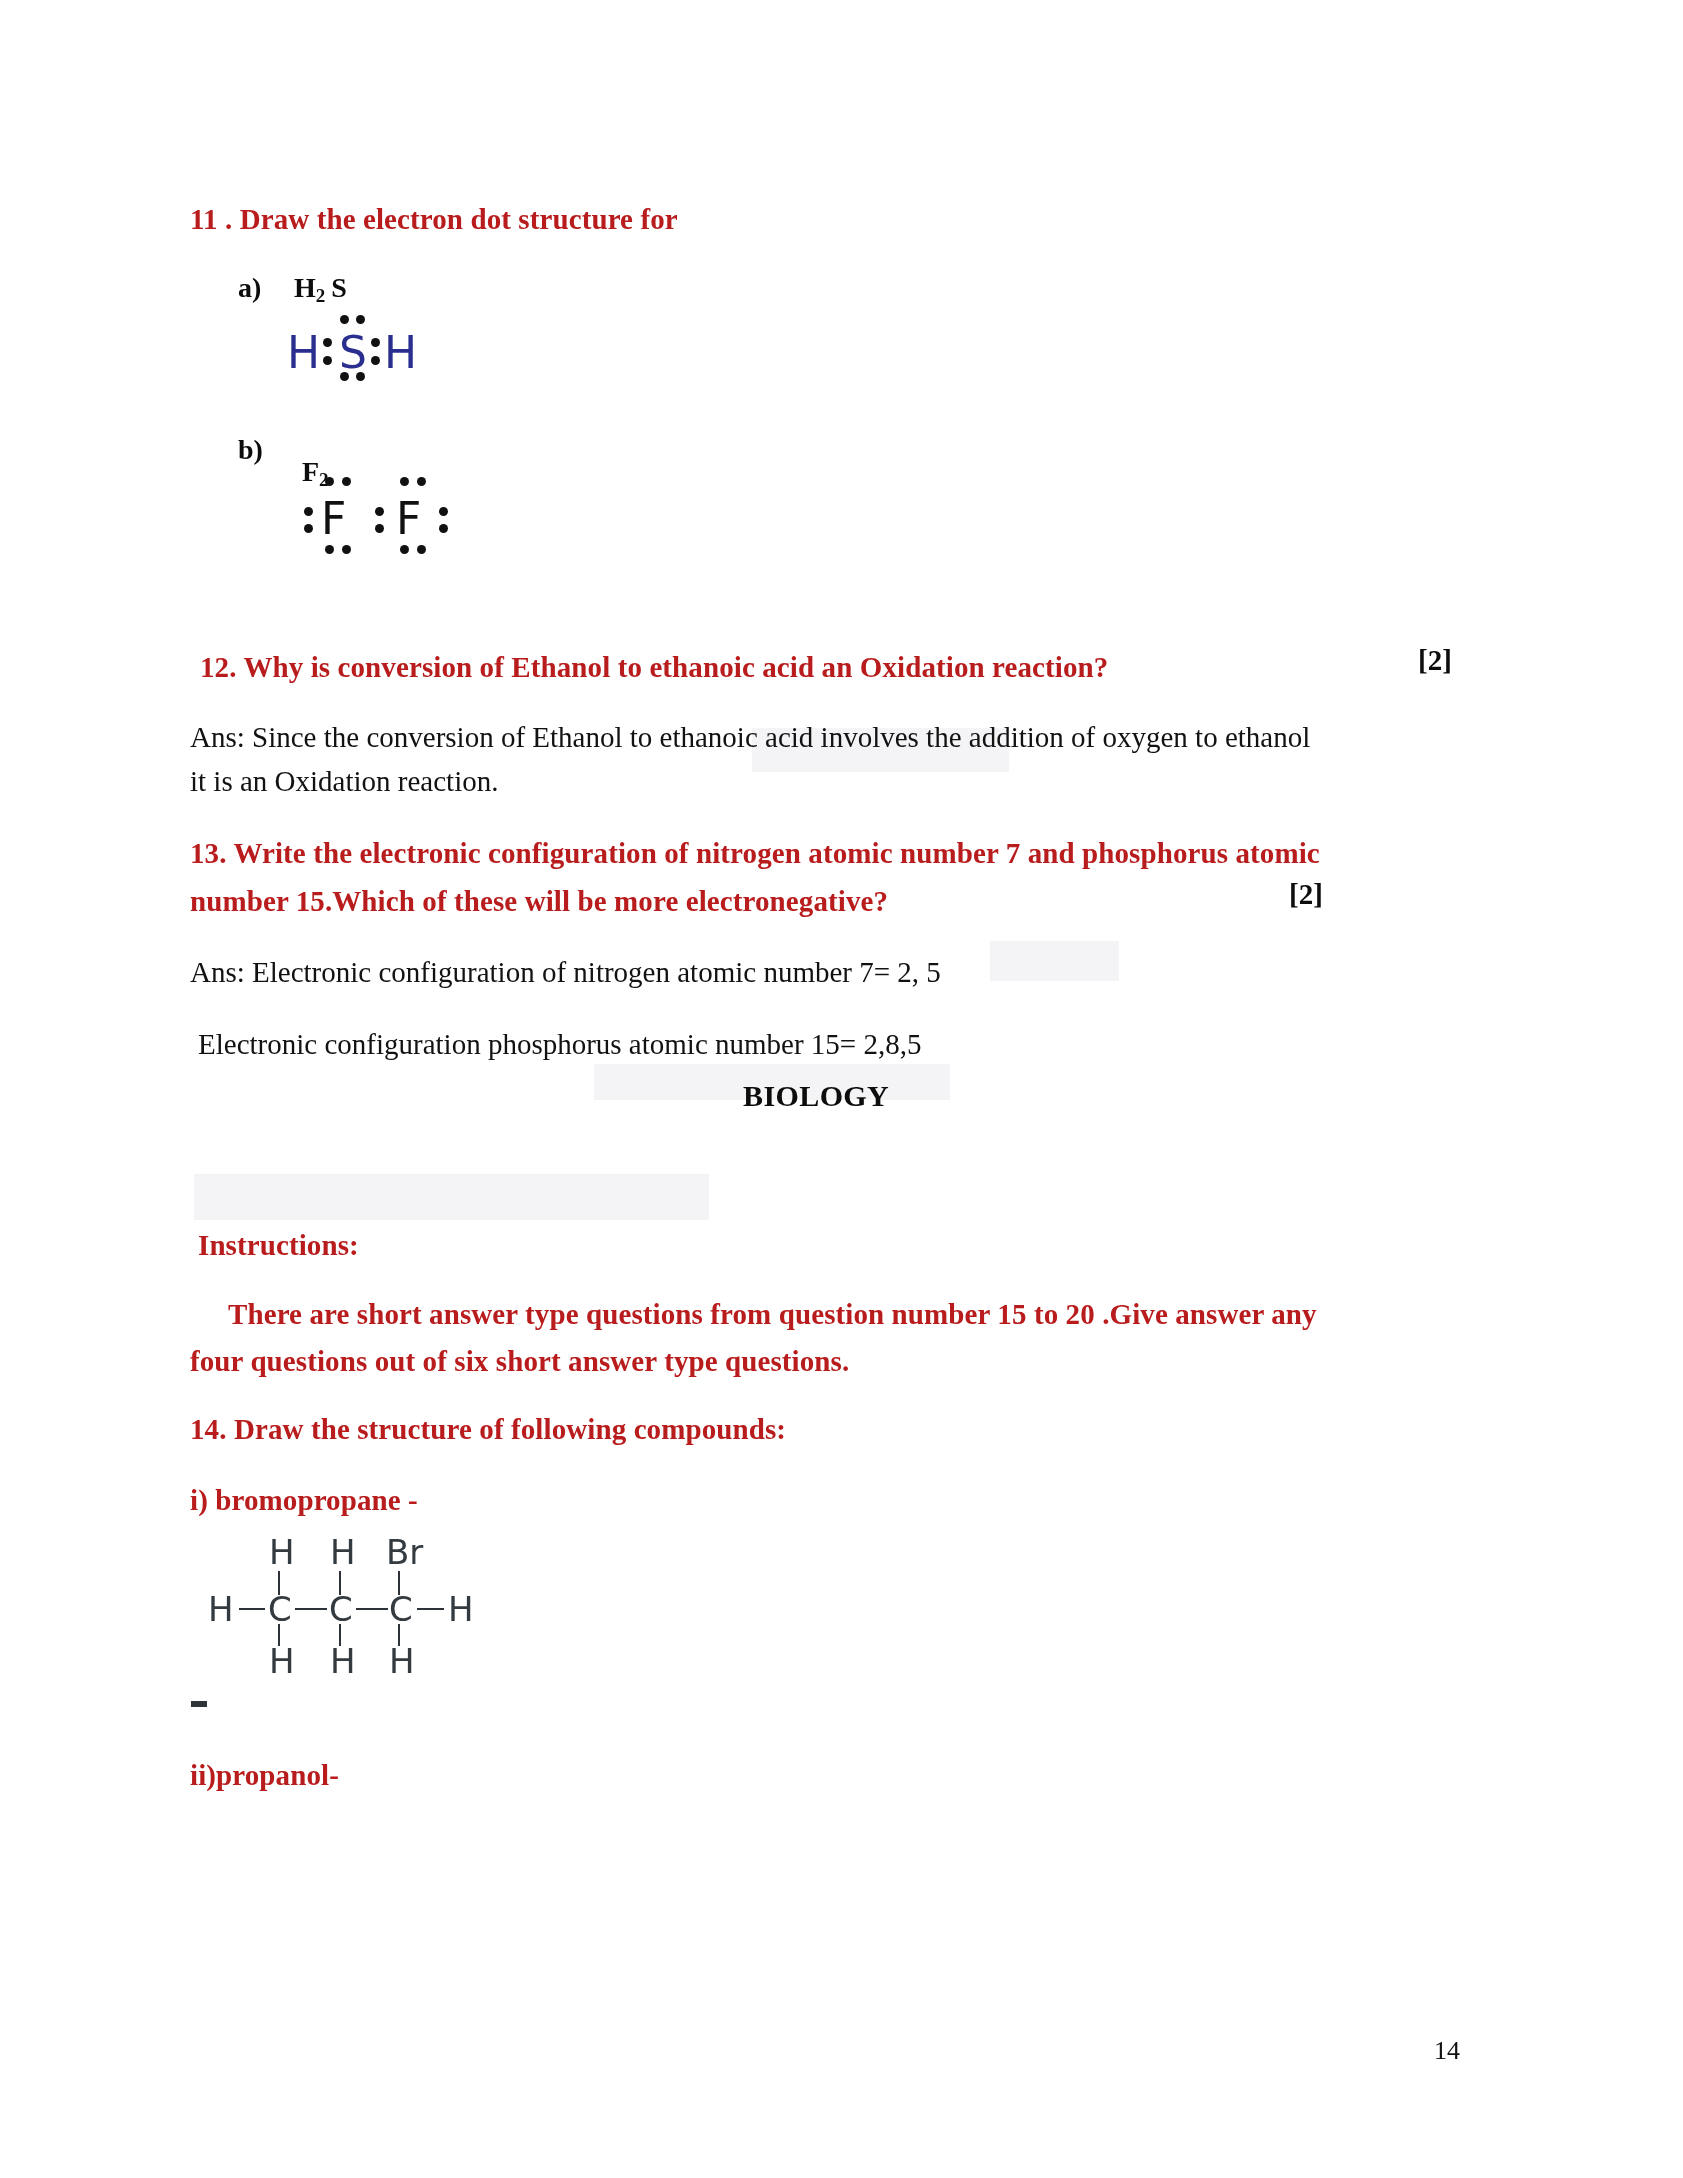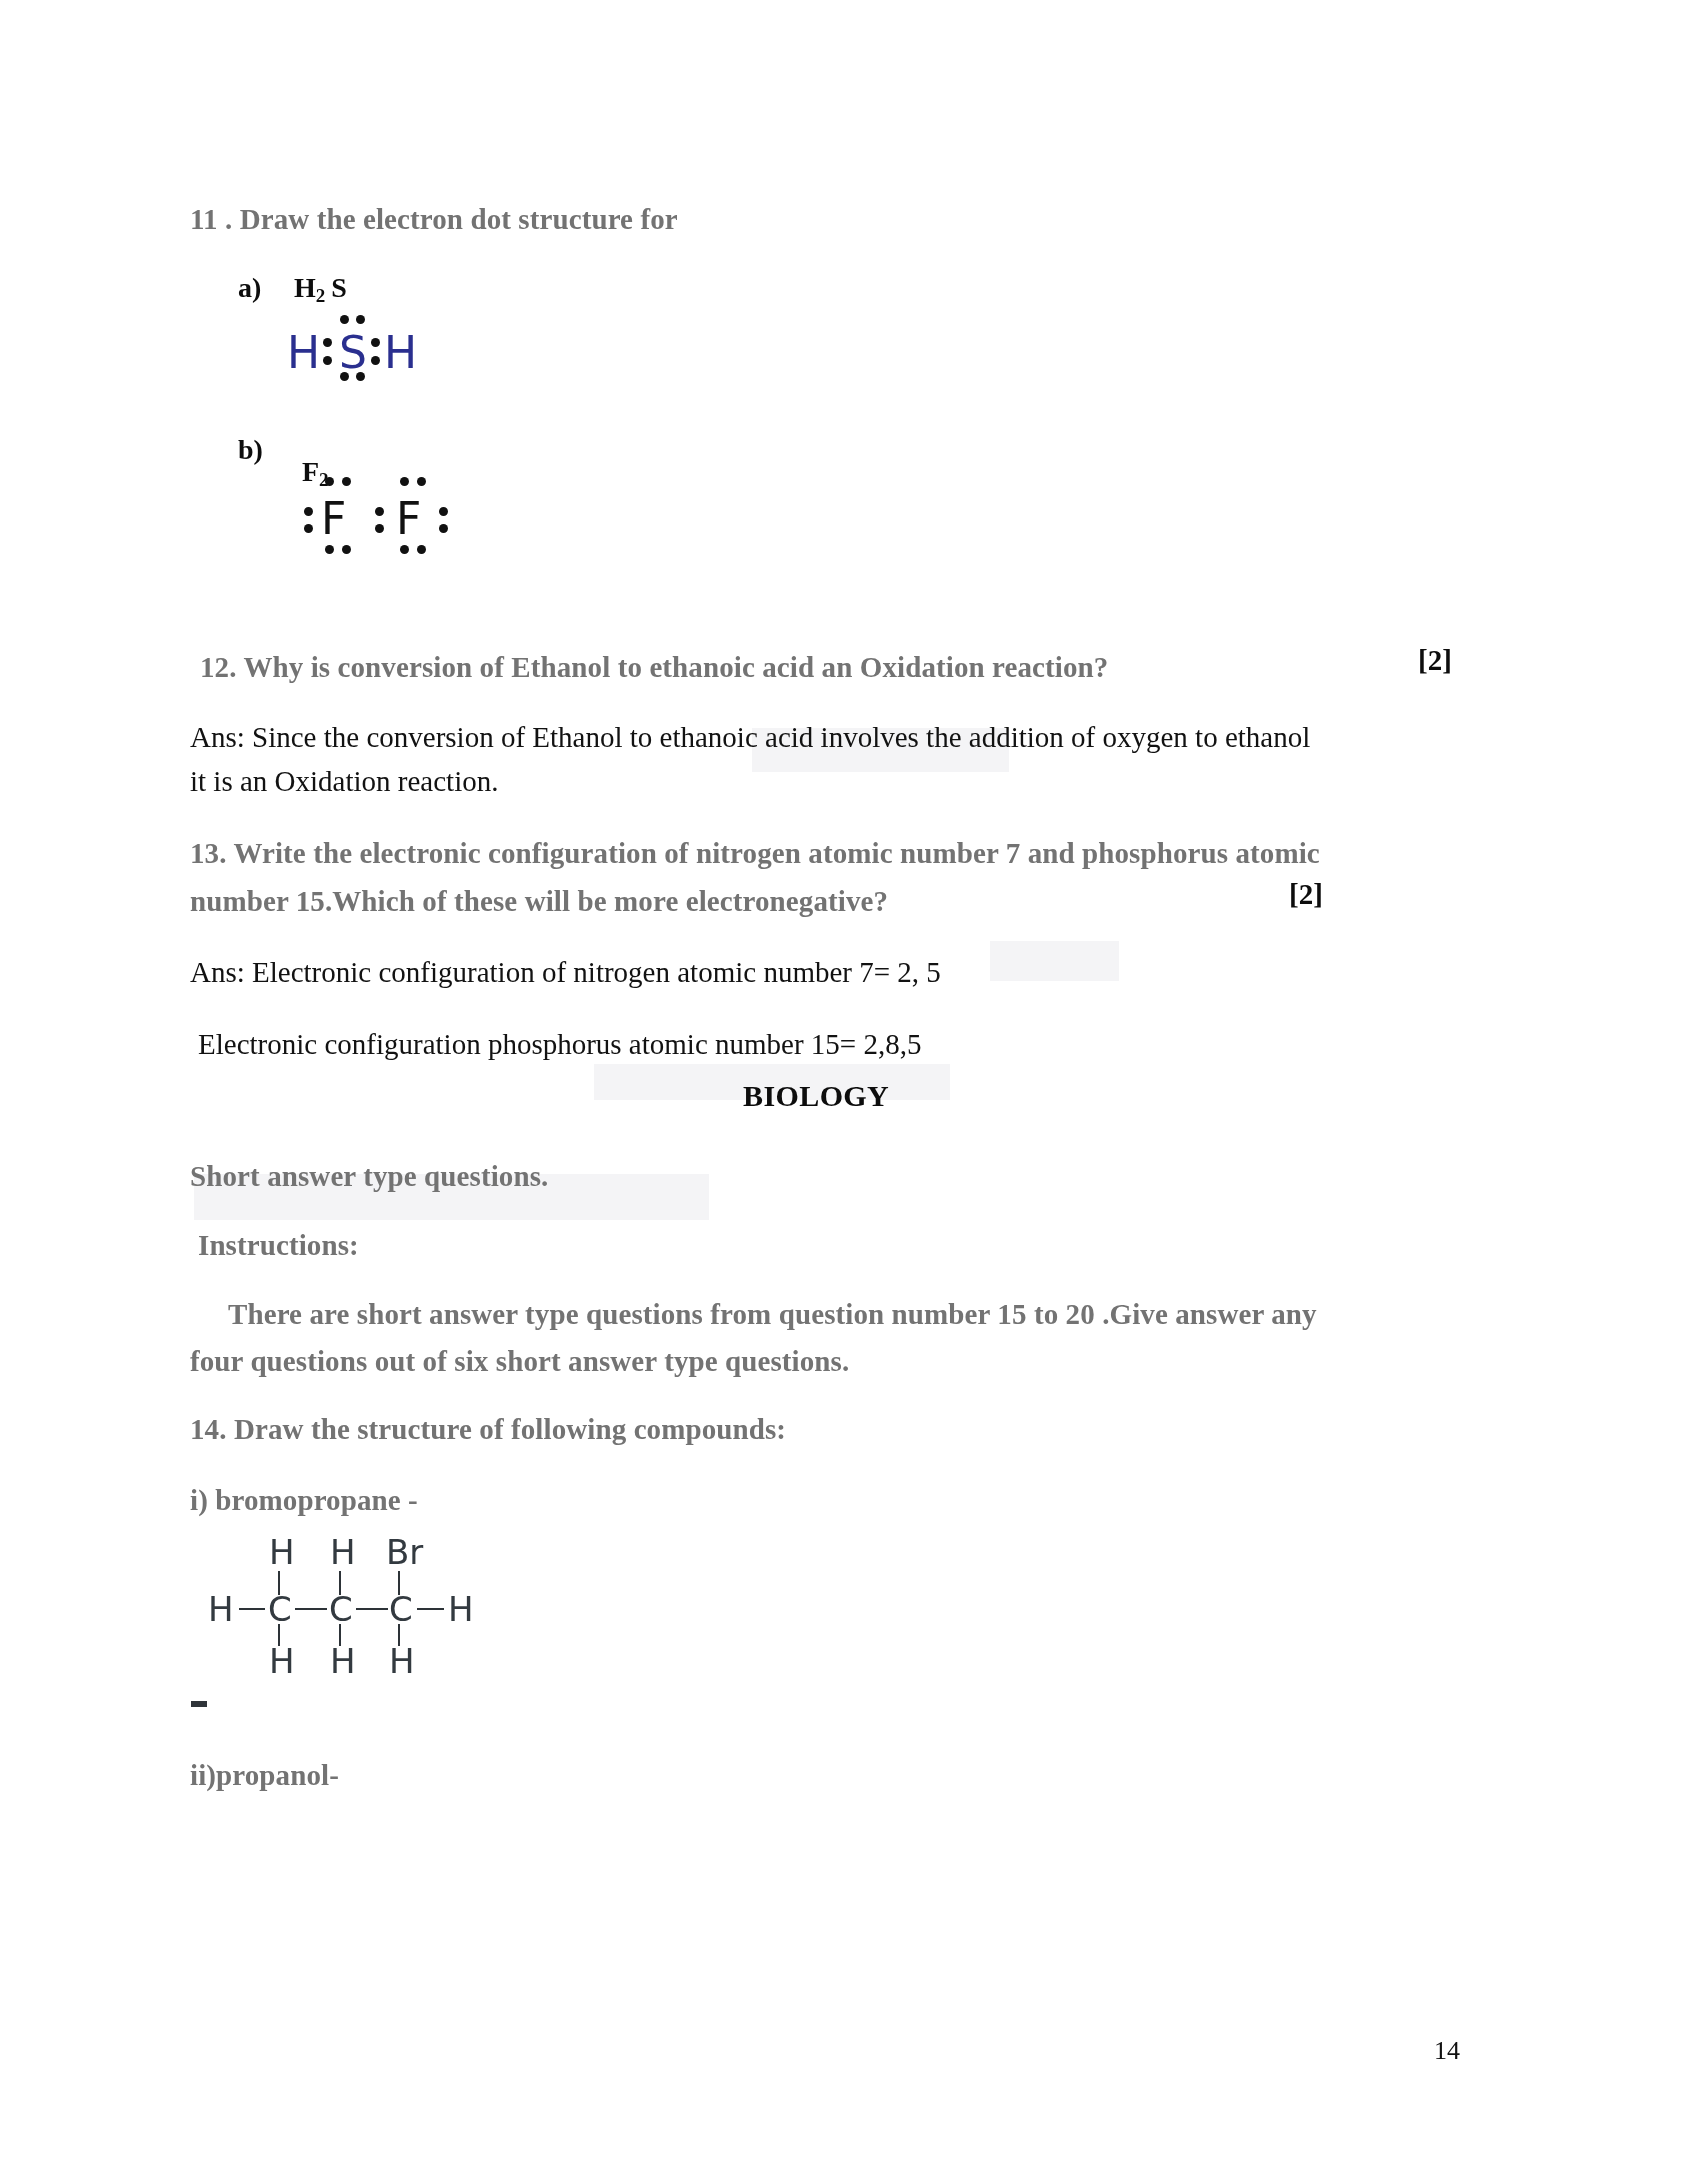--- a/index.html
+++ b/index.html
@@ -24,21 +24,21 @@
     background: #ffffff;
   }
 
   
   .q-heading {
     position: absolute;
     font-weight: bold;
     font-size: 29px;
     line-height: 46px;
     letter-spacing: 0.1px;
-    color: #737373;
+    color: #b91c1c;
   }
   .body-text {
     position: absolute;
     font-weight: normal;
     font-size: 29px;
     line-height: 48px;
     color: #121212;
     text-align: right;
   }
   .marks {
@@ -206,21 +206,20 @@
 
   <div class="q-heading" style="left:190px; top:830px;">13. Write the electronic configuration of nitrogen atomic number 7 and phosphorus atomic</div>
   <div class="q-heading" style="left:190px; top:878px;">number 15.Which of these will be more electronegative?</div>
   <div class="marks" style="left:1289px; top:878px;">[2]</div>
 
   <div class="body-text" style="left:190px; top:948px;">Ans: Electronic configuration of nitrogen atomic number 7= 2, 5</div>
   <div class="body-text" style="left:198px; top:1020px;">Electronic configuration phosphorus atomic number 15= 2,8,5</div>
 
   <div class="section-title" style="left:743px; top:1079px;">BIOLOGY</div>
 
-  <div class="q-heading" style="left:190px; top:1153px;">Short answer type questions.</div>
 
   <div class="q-heading" style="left:198px; top:1222px;">Instructions:</div>
 
   <div class="q-heading" style="left:198px; top:1291px;margin-left:30px;">There are short answer type questions from question number 15 to 20 .Give answer any</div>
   <div class="q-heading" style="left:190px; top:1338px;text-align:right;">four questions out of six short answer type questions.</div>
 
   <div class="q-heading" style="left:190px; top:1406px;">14. Draw the structure of following compounds:</div>
 
   <div class="q-heading" style="left:190px; top:1477px;">i) bromopropane -</div>
 

